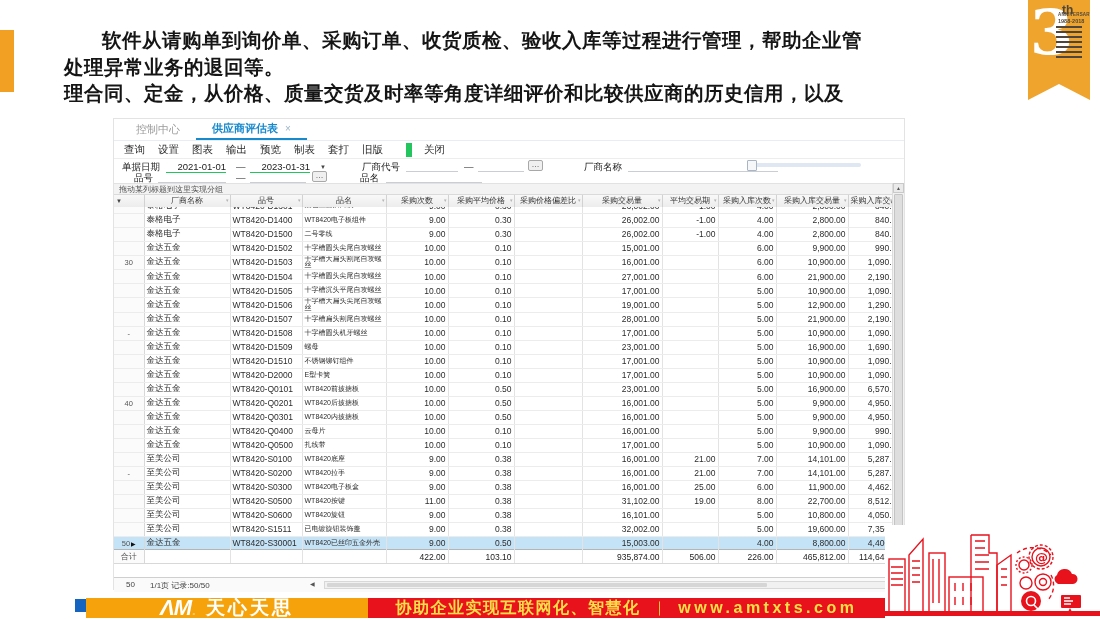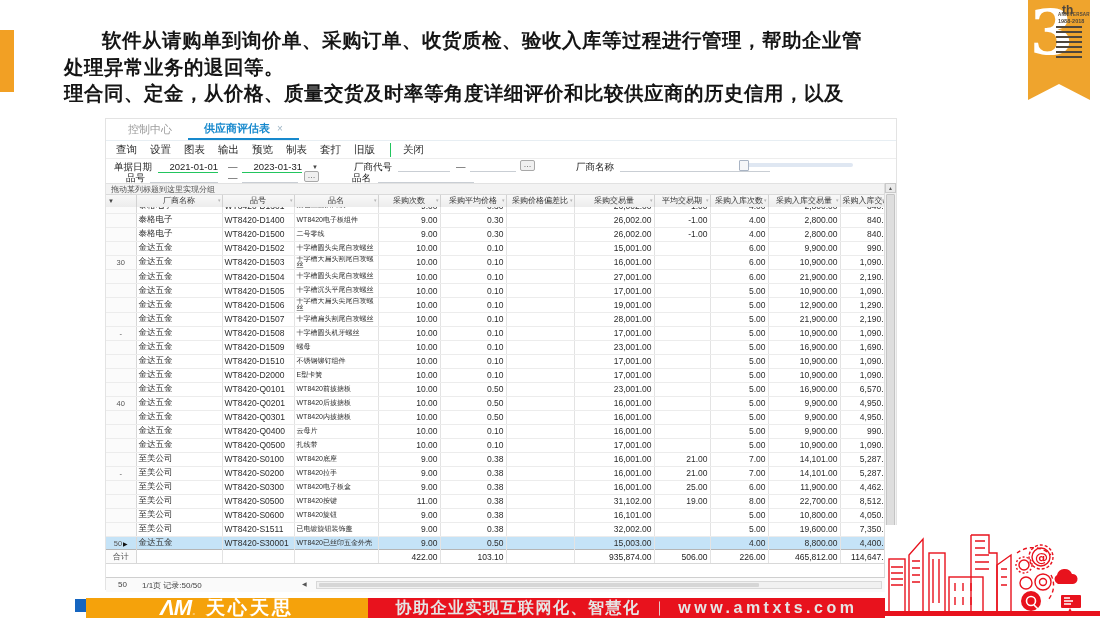--- a/index.html
+++ b/index.html
@@ -15,28 +15,28 @@
   .ribbon{position:absolute;left:1028px;top:0;width:62px;height:100px;background:#EFA42D;
     clip-path:polygon(0 0,100% 0,100% 100%,50% 84%,0 100%);}
   .ribbon .big3{position:absolute;left:2px;top:2px;font-size:62px;line-height:62px;color:#fff;font-weight:700;font-family:"DejaVu Serif","Liberation Serif",serif;}
   .ribbon .zerolines{position:absolute;left:28px;top:26px;width:26px;height:34px;
     background:repeating-linear-gradient(#4e463c 0 2px,rgba(0,0,0,0) 2px 5px);}
   .ribbon .th{position:absolute;left:34px;top:3px;font-size:12px;color:#4e463c;font-weight:700;}
   .ribbon .ann{position:absolute;left:30px;top:12px;font-size:4.5px;color:#4e463c;font-weight:700;letter-spacing:.2px;}
   .ribbon .yrs{position:absolute;left:30px;top:18px;font-size:5.5px;color:#4e463c;font-weight:700;}
 
   
-  .window{position:absolute;left:105px;top:118px;width:792px;height:472px;background:#fff;border:1px solid #e3e3e3;box-sizing:border-box;z-index:1;padding-left:44px;}
+  .window{position:absolute;left:113px;top:118px;width:792px;height:472px;background:#fff;border:1px solid #e3e3e3;box-sizing:border-box;z-index:1;padding-left:44px;}
   .tabs{position:absolute;left:0;top:0;width:100%;height:22px;border-bottom:1px solid #e7eef3;display:flex;align-items:stretch;padding-left:6px;box-sizing:border-box;}
   .tab{display:flex;align-items:center;padding:0 16px;font-size:11px;color:#9a9a9a;cursor:default;}
   .tab.active{color:#1789cd;border-bottom:2px solid #1789cd;font-weight:700;}
   .tab .close{margin-left:7px;color:#9fb6c6;font-size:10px;font-weight:400;}
   .menubar{position:absolute;left:0;top:22px;width:100%;height:18px;border-bottom:1px solid #ededed;display:flex;align-items:center;padding-left:10px;box-sizing:border-box;}
   .menu-item{font-size:10.5px;color:#2a2a2a;margin-right:13px;}
-  .menu-item.sep{border-left:1px solid #22c55e;padding-left:12px;margin-left:2px;}
+  .menu-item.sep{border-left:6px solid #22c55e;padding-left:12px;margin-left:10px;}
 
   
   .filters{position:absolute;left:0;top:40px;width:100%;height:24px;font-size:9.5px;color:#222;}
   .filters .lab{position:absolute;font-weight:400;color:#1a1a1a;}
   .filters .val{position:absolute;border-bottom:1px solid #22c55e;text-align:right;color:#222;}
   .filters .und{position:absolute;border-bottom:1px solid #c9ced4;height:10px;}
   .filters .dash{position:absolute;color:#444;}
   .filters .caret{position:absolute;font-size:6px;color:#444;}
   .filters .dots{position:absolute;width:15px;height:11px;background:#f0f0f0;border:1px solid #a8a8a8;border-radius:2px;font-size:8px;line-height:8px;text-align:center;color:#333;box-sizing:border-box;}
   .filters .slider-track{position:absolute;left:635px;top:4px;width:112px;height:4px;background:#dfe7f2;border-radius:2px;}
@@ -81,21 +81,21 @@
   .statusbar .htrack{position:absolute;left:210px;right:14px;top:2.5px;height:8px;background:#f1f1f1;border:1px solid #d8d8d8;box-sizing:border-box;}
   .statusbar .hthumb{position:absolute;left:2px;top:1px;height:4px;width:78%;background:#d6d6d6;border-radius:1px;}
   .statusbar .nav2{position:absolute;right:3px;top:2px;font-size:6px;color:#555;}
 
   
   .footer-blue{position:absolute;left:75px;top:599px;width:11px;height:13px;background:#1565c0;z-index:2;}
   .footer-orange{position:absolute;left:86px;top:598px;width:282px;height:20px;background:#F5A20B;z-index:2;display:flex;align-items:center;justify-content:center;}
   .logo-mark{color:#fff;font-weight:900;font-style:italic;font-size:22px;letter-spacing:-1px;}
   .logo-dot{color:#fff;font-size:8px;margin:6px 6px 0 1px;}
   .logo-name{color:#fff;font-weight:700;font-size:19px;letter-spacing:3px;}
-  .footer-red{position:absolute;left:368px;top:598px;width:517px;height:20px;background:#E8121D;z-index:2;display:flex;align-items:center;justify-content:center;color:#e5e5e5;}
+  .footer-red{position:absolute;left:368px;top:598px;width:517px;height:20px;background:#E8121D;z-index:2;display:flex;align-items:center;justify-content:center;color:#fde047;}
   .footer-red .slogan{font-size:16px;font-weight:700;letter-spacing:1.5px;}
   .footer-red .div{margin:0 12px;font-size:14px;}
   .footer-red .url{font-size:16px;font-weight:700;letter-spacing:3.5px;}
   .city-panel{position:absolute;left:885px;top:525px;width:215px;height:89px;background:#fff;z-index:3;}
   .red-strip{position:absolute;left:885px;top:611px;width:215px;height:5px;background:#E8121D;z-index:4;}
 </style>
 </head>
 <body>
 
 <div class="page">

